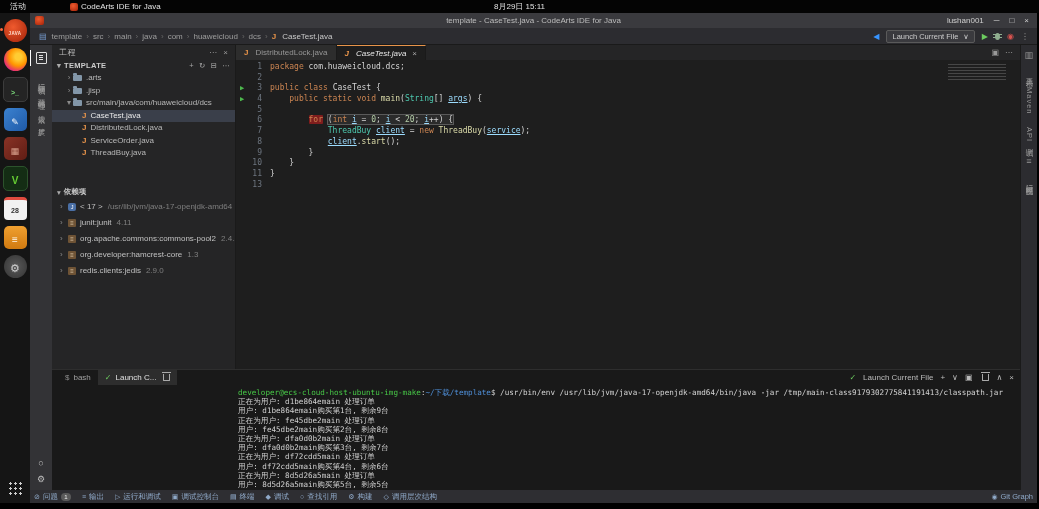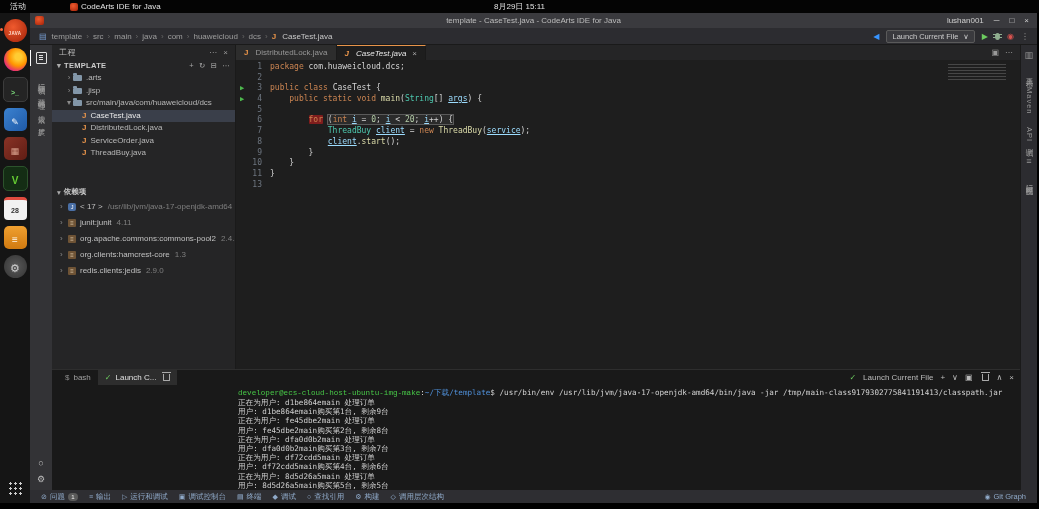--- a/index.html
+++ b/index.html
@@ -134,24 +134,24 @@
   .pt{display:flex;align-items:center;gap:4px;padding:0 7px;height:15px;}
   .pt.active{background:#2d2d2d;color:#e0e0e0;}
   .pt .pticon{color:#8a8a8a;}
   .pt.active .pticon{color:#6ccb5f;}
   .icon-trash{width:5px;height:6px;border:1px solid #aaa;border-top:none;border-radius:0 0 1px 1px;position:relative;display:inline-block;margin-left:3px;}
   .icon-trash::before{content:"";position:absolute;top:-2px;left:-2px;width:9px;height:1px;background:#aaa;}
   .panel-right{margin-left:auto;display:flex;align-items:center;gap:7px;color:#bbb;}
   .panel-right .pcheck{color:#6ccb5f;}
   .panel-body{flex:1;font-family:"DejaVu Sans Mono",monospace;font-size:7.6px;line-height:9.2px;
               padding:3px 6px 0 186px;color:#d4d4d4;white-space:pre;overflow:hidden;}
-  .tl span.tu{color:#47c747;font-family:Liberation Mono, monospace;} .tl span.tb{color:#4f8fd8;} .tl span.tp{color:#d4d4d4;} .tl span.to{color:#d0d0d0;}
+  .tl span.tu{color:#47c747;} .tl span.tb{color:#4f8fd8;} .tl span.tp{color:#d4d4d4;} .tl span.to{color:#d0d0d0;}
   
   #statusbar{flex:0 0 13px;background:#2e2e32;display:flex;align-items:center;color:#8fa9c8;
-             font-size:7.5px;padding:0 11px;overflow:hidden;}
+             font-size:7.5px;padding:0 4px;overflow:hidden;}
   #sb-left{display:flex;align-items:center;gap:11px;white-space:nowrap;}
   .sb-item{display:flex;align-items:center;gap:3px;}
   .sb-ico{font-size:7px;}
   .sb-badge{min-width:8px;height:8px;border-radius:4px;background:#5a5a5a;color:#eee;font-size:6px;
             line-height:8px;text-align:center;padding:0 1px;}
   #sb-right{margin-left:auto;display:flex;align-items:flex-end;gap:4px;white-space:nowrap;}
 </style>
 </head>
 <body>
 
@@ -331,21 +331,21 @@
               </div>
               <div class="dep-row">
                 <span class="chev">›</span>
                 <span class="icon-jar"></span>
                 <span class="dep-name">org.apache.commons:commons-pool2</span>
                 <span class="dep-detail">2.4.2</span>
               </div>
               <div class="dep-row">
                 <span class="chev">›</span>
                 <span class="icon-jar"></span>
-                <span class="dep-name">org.clients:hamcrest-core</span>
+                <span class="dep-name">org.developer:hamcrest-core</span>
                 <span class="dep-detail">1.3</span>
               </div>
               <div class="dep-row">
                 <span class="chev">›</span>
                 <span class="icon-jar"></span>
                 <span class="dep-name">redis.clients:jedis</span>
                 <span class="dep-detail">2.9.0</span>
               </div>
             </div>
         </div>

